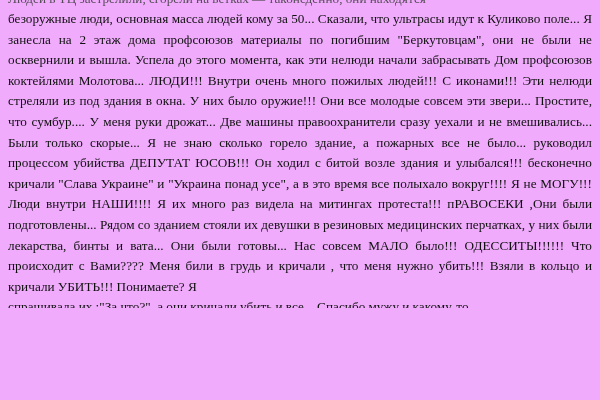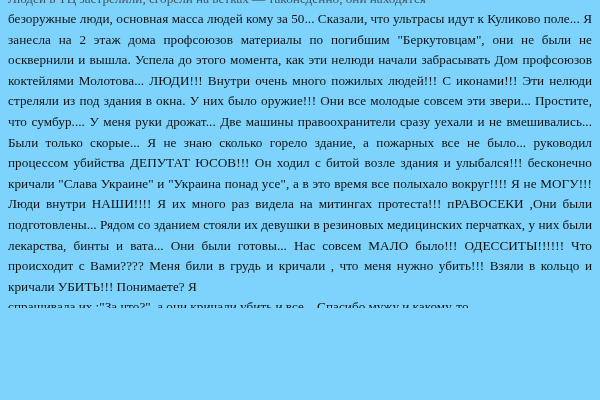--- a/index.html
+++ b/index.html
@@ -10,21 +10,21 @@
   body {
     width: 600px;
     height: 400px;
     overflow: hidden;
     font-family: "Liberation Serif", "DejaVu Serif", serif;
   }
   #page {
     position: relative;
     width: 600px;
     height: 400px;
-    background: #7dd3fc;
+    background: #f0abfc;
   }
   .doc-text {
     position: absolute;
     left: 8px;
     top: 0px;
     width: 584px;
     font-size: 13.2px;
     line-height: 20.6px;
     color: #101010;
     text-align: justify;

